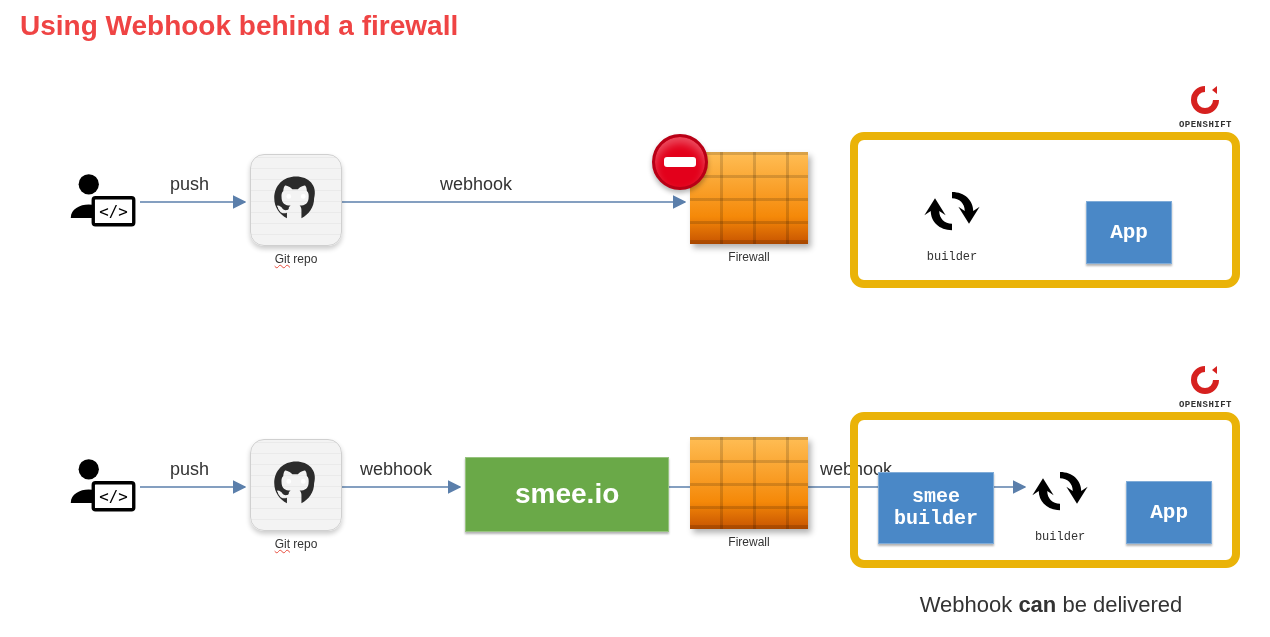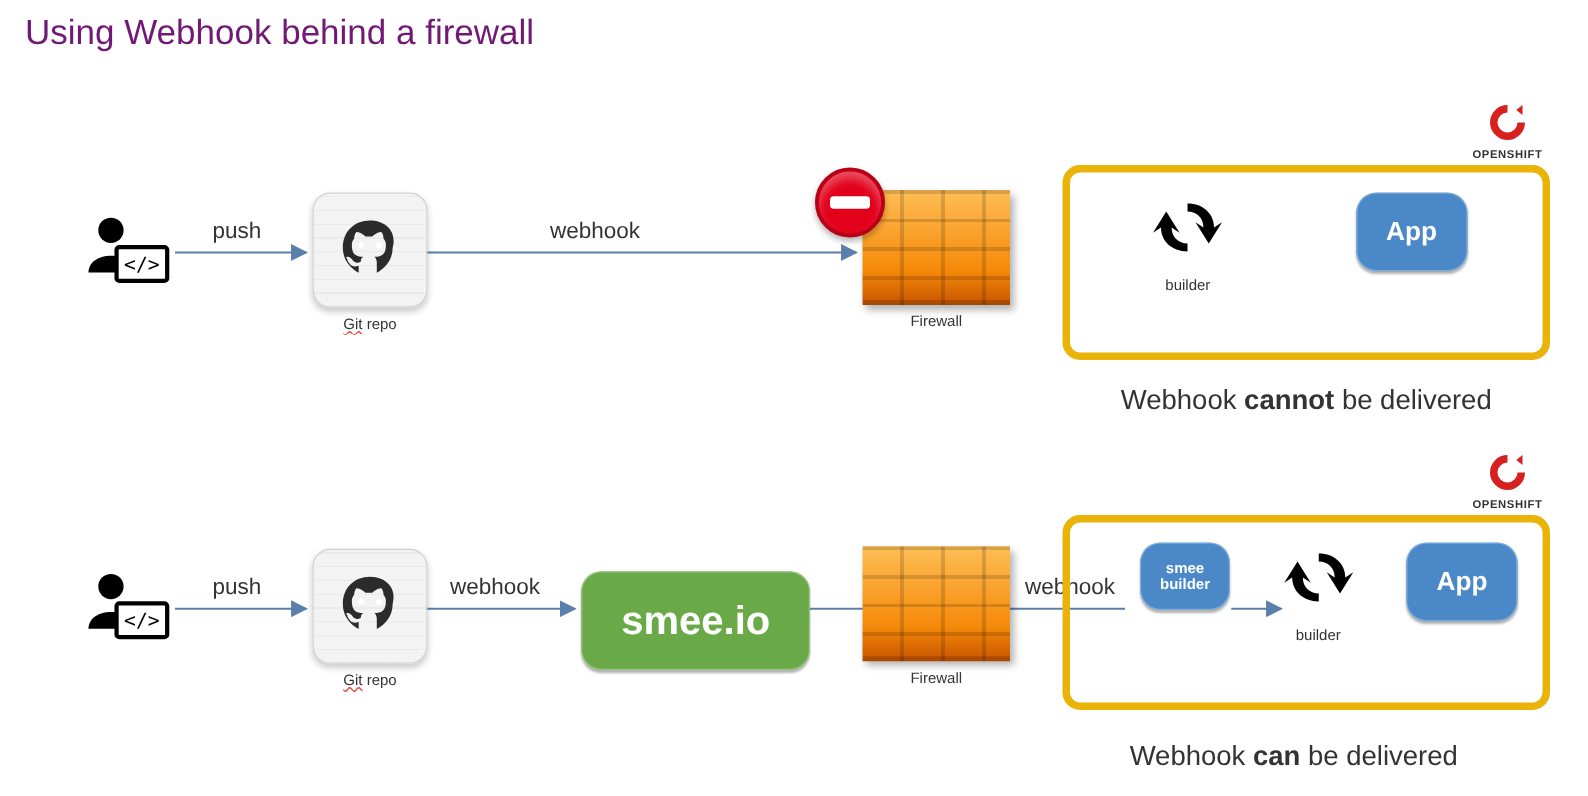--- a/index.html
+++ b/index.html
@@ -7,22 +7,22 @@
     font-family: "Segoe UI", Arial, sans-serif;
     margin: 0;
     padding: 10px 20px;
     width: 1270px;
     height: 637px;
     background: #fff;
     color: #333;
     position: relative;
   }
   h1.title {
-    color: #701a75;
-    font-weight: 400;
+    color: #ef4444;
+    font-weight: 700;
     font-size: 28px;
     margin: 0 0 30px 0;
   }
   .diagram { position: relative; height: 265px; }
   .diagram + .diagram { margin-top: 20px; }
 
   
   .node { position: absolute; text-align: center; }
   .sublabel { font-size: 12px; margin-top: 6px; }
 
@@ -70,54 +70,54 @@
     border:3px solid #b80016;
     box-shadow:0 3px 5px rgba(0,0,0,.3), inset 0 6px 8px rgba(255,255,255,.3);
     position:absolute; top:-18px; left:-38px;
   }
   .no-entry::after{
     content:""; width:32px; height:10px; background:#fff; border-radius:3px;
   }
 
   
   .cluster {
-    border: 6px solid #eab308;
+    border: 8px solid #eab308;
     border-radius: 14px;
     position: absolute;
     width: 390px; height: 156px;
     padding: 16px 20px;
-    display:flex; align-items:flex-start; justify-content:space-around; gap: 20px;
+    display:flex; align-items:flex-end; justify-content:space-around; gap: 20px; font-family: Liberation Mono, monospace;
   }
   .openshift-badge {
     position:absolute; top:-58px; right:0;
     text-align:center; font-size:9px; font-weight:700; letter-spacing:.5px;
     color:#333;
   }
   .openshift-badge svg { width:36px; height:36px; display:block; margin:0 auto 2px; }
 
   .builder-icon { text-align:center; }
   .builder-icon svg { width:68px; height:56px; }
 
   .pill {
     background:#4a88c7;
     color:#fff;
     font-weight:700;
     font-size:21px;
-    border-radius:16px;
+    border-radius:0;
     padding:20px 24px;
     box-shadow: inset 0 0 0 1px rgba(255,255,255,.3), 0 2px 2px rgba(0,0,0,.3);
     text-align:center;
     line-height:1.1;
   }
-  .pill.small { font-size:12px; padding:14px 16px; min-width:64px;margin-left:36px; }
+  .pill.small { font-size:20px; padding:14px 16px; min-width:64px; }
 
   .pill.green {
     background:#6aa948;
-    font-size:32px;
-    padding:22px 32px;
+    font-size:28px;
+    padding:22px 50px;
   }
 
   .caption {
     font-size:22px; text-align:center;
   }
   .caption.pos { position:absolute; }
 
   
   svg.arrows { position:absolute; inset:0; width:100%; height:100%; pointer-events:none; overflow:visible; }
   .arrow-line { stroke:#5b7fab; stroke-width:1.5; fill:none; marker-end:url(#ah); }
@@ -191,23 +191,20 @@
     <div class="builder-icon">
       <svg viewBox="0 0 64 48">
         <path d="M32 6c12 0 20 8 20 18l6-4-10 16-10-16 6 4c0-7-5-12-12-12V6z" fill="#000"></path>
         <path d="M32 42c-12 0-20-8-20-18l-6 4 10-16 10 16-6-4c0 7 5 12 12 12v6z" fill="#000"></path>
       </svg>
       <div class="sublabel">builder</div>
     </div>
     <div class="pill">App</div>
   </div>
 
-  <div class="caption pos" style="right:10px; top:235px; width:390px;">
-    <span>Webhook </span><b>cannot</b><span> be delivered</span>
-  </div>
 </div>
 
 <div class="diagram">
 
   <svg class="arrows">
     <line class="arrow-line" x1="120" y1="130" x2="225" y2="130"></line>
     <text class="arrow-label" x="150" y="118">push</text>
 
     <line class="arrow-line" x1="320" y1="130" x2="440" y2="130"></line>
     <text class="arrow-label" x="340" y="118">webhook</text>
@@ -271,16 +268,16 @@
       <svg viewBox="0 0 64 48">
         <path d="M32 6c12 0 20 8 20 18l6-4-10 16-10-16 6 4c0-7-5-12-12-12V6z" fill="#000"></path>
         <path d="M32 42c-12 0-20-8-20-18l-6 4 10-16 10 16-6-4c0 7 5 12 12 12v6z" fill="#000"></path>
       </svg>
       <div class="sublabel">builder</div>
     </div>
 
     <div class="pill">App</div>
   </div>
 
-  <div class="caption pos" style="right:20px; top:235px; width:390px;">
+  <div class="caption pos" style="right:4px; top:235px; width:390px;">
     <span>Webhook </span><b>can</b><span> be delivered</span>
   </div>
 </div>
 
 </body></html>

